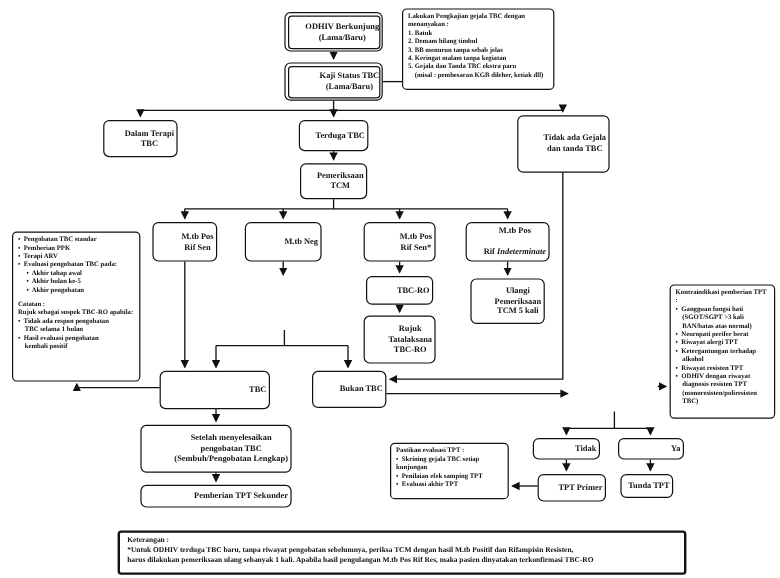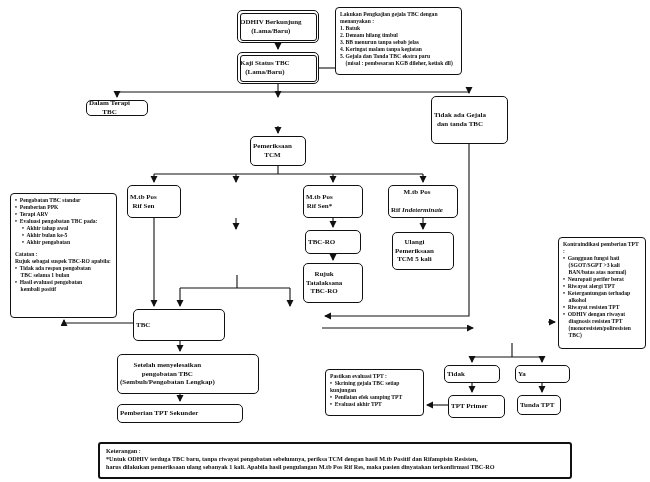--- a/index.html
+++ b/index.html
@@ -5,21 +5,21 @@
 <style>
   html,body { margin:0; padding:0; background:#fff; }
   .canvas {
     position:relative; width:650px; height:482px; background:#ffffff;
     font-family:"Liberation Serif", serif; color:#111; overflow:hidden;
   }
   svg.connectors { position:absolute; left:0; top:0; z-index:0; }
   .node {
     position:absolute; z-index:1; box-sizing:border-box; background:#fff;
     border:1.3px solid #111; border-radius:5px;
-    display:flex; align-items:center; justify-content:flex-start;
+    display:flex; align-items:center; justify-content:flex-end;
     text-align:center; font-weight:bold; font-size:7px; line-height:1.25;
     white-space:pre-line; padding:1px 2px;
   }
   .dbl::after {
     content:""; position:absolute; inset:1.5px;
     border:0.9px solid #111; border-radius:3px; pointer-events:none;
   }
   .ital { font-style:italic; }
   .note {
     position:absolute; z-index:1; box-sizing:border-box; background:#fff;
@@ -101,37 +101,43 @@
     <div>
         <div class="note-li">1. Batuk</div>
         <div class="note-li">2. Demam hilang timbul</div>
         <div class="note-li">3. BB menurun tanpa sebab jelas</div>
         <div class="note-li">4. Keringat malam tanpa kegiatan</div>
         <div class="note-li">5. Gejala dan Tanda TBC ekstra paru</div>
         <div class="note-li">    (misal : pembesaran KGB dileher, ketiak dll)</div>
       </div>
   </div>
 
-  <div class="node" style="left:86px;top:100px;width:62px;height:16px">
+  <div class="node" style="left:86px;top:100px;width:62px;height:31px">
     <span>Dalam Terapi
 TBC</span>
+  </div>
+  <div class="node" style="left:249px;top:100px;width:58px;height:26px">
+    <span>Terduga TBC</span>
   </div>
   <div class="node" style="left:431px;top:96px;width:77px;height:48px">
     <span>Tidak ada Gejala
 dan tanda TBC</span>
   </div>
 
   <div class="node" style="left:250px;top:136px;width:56px;height:30px">
     <span>Pemeriksaan
 TCM</span>
   </div>
 
   <div class="node" style="left:127px;top:185px;width:54px;height:33px">
     <span>M.tb Pos
 Rif Sen</span>
+  </div>
+  <div class="node" style="left:204px;top:185px;width:64px;height:33px">
+    <span>M.tb Neg</span>
   </div>
   <div class="node" style="left:303px;top:185px;width:60px;height:33px">
     <span>M.tb Pos
 Rif Sen*</span>
   </div>
   <div class="node" style="left:388px;top:185px;width:70px;height:33px">
     <div>
       <div>M.tb Pos</div>
       <div><span>Rif </span><span class="ital">Indeterminate</span></div>
     </div>
@@ -167,41 +173,44 @@
     <div>
         <div class="note-li">•  Tidak ada respon pengobatan
     TBC selama 1 bulan</div>
         <div class="note-li">•  Hasil evaluasi pengobatan
     kembali positif</div>
       </div>
   </div>
 
   <div class="node" style="left:133px;top:309px;width:92px;height:32px">
     <span>TBC</span>
+  </div>
+  <div class="node" style="left:260px;top:309px;width:62px;height:31px">
+    <span>Bukan TBC</span>
   </div>
 
   <div class="note" style="left:558px;top:237px;width:88px;height:112px">
     <div class="note-title">Kontraindikasi pemberian TPT :</div>
     <div>
         <div class="note-li">•  Gangguan fungsi hati
     (SGOT/SGPT &gt;3 kali
     BAN/batas atas normal)</div>
         <div class="note-li">•  Neuropati perifer berat</div>
         <div class="note-li">•  Riwayat alergi TPT</div>
         <div class="note-li">•  Ketergantungan terhadap
     alkohol</div>
         <div class="note-li">•  Riwayat resisten TPT</div>
         <div class="note-li">•  ODHIV dengan riwayat
     diagnosis resisten TPT
     (monoresisten/poliresisten
     TBC)</div>
       </div>
   </div>
 
-  <div class="node" style="left:117px;top:354px;width:142px;height:40px">
+  <div class="node" style="left:117px;top:354px;width:126px;height:40px">
     <span>Setelah menyelesaikan
 pengobatan TBC
 (Sembuh/Pengobatan Lengkap)</span>
   </div>
   <div class="node" style="left:117px;top:404px;width:126px;height:19px">
     <span>Pemberian TPT Sekunder</span>
   </div>
 
   <div class="note" style="left:325px;top:369px;width:99px;height:47px">
     <div class="note-title">Pastikan evaluasi TPT :</div>

